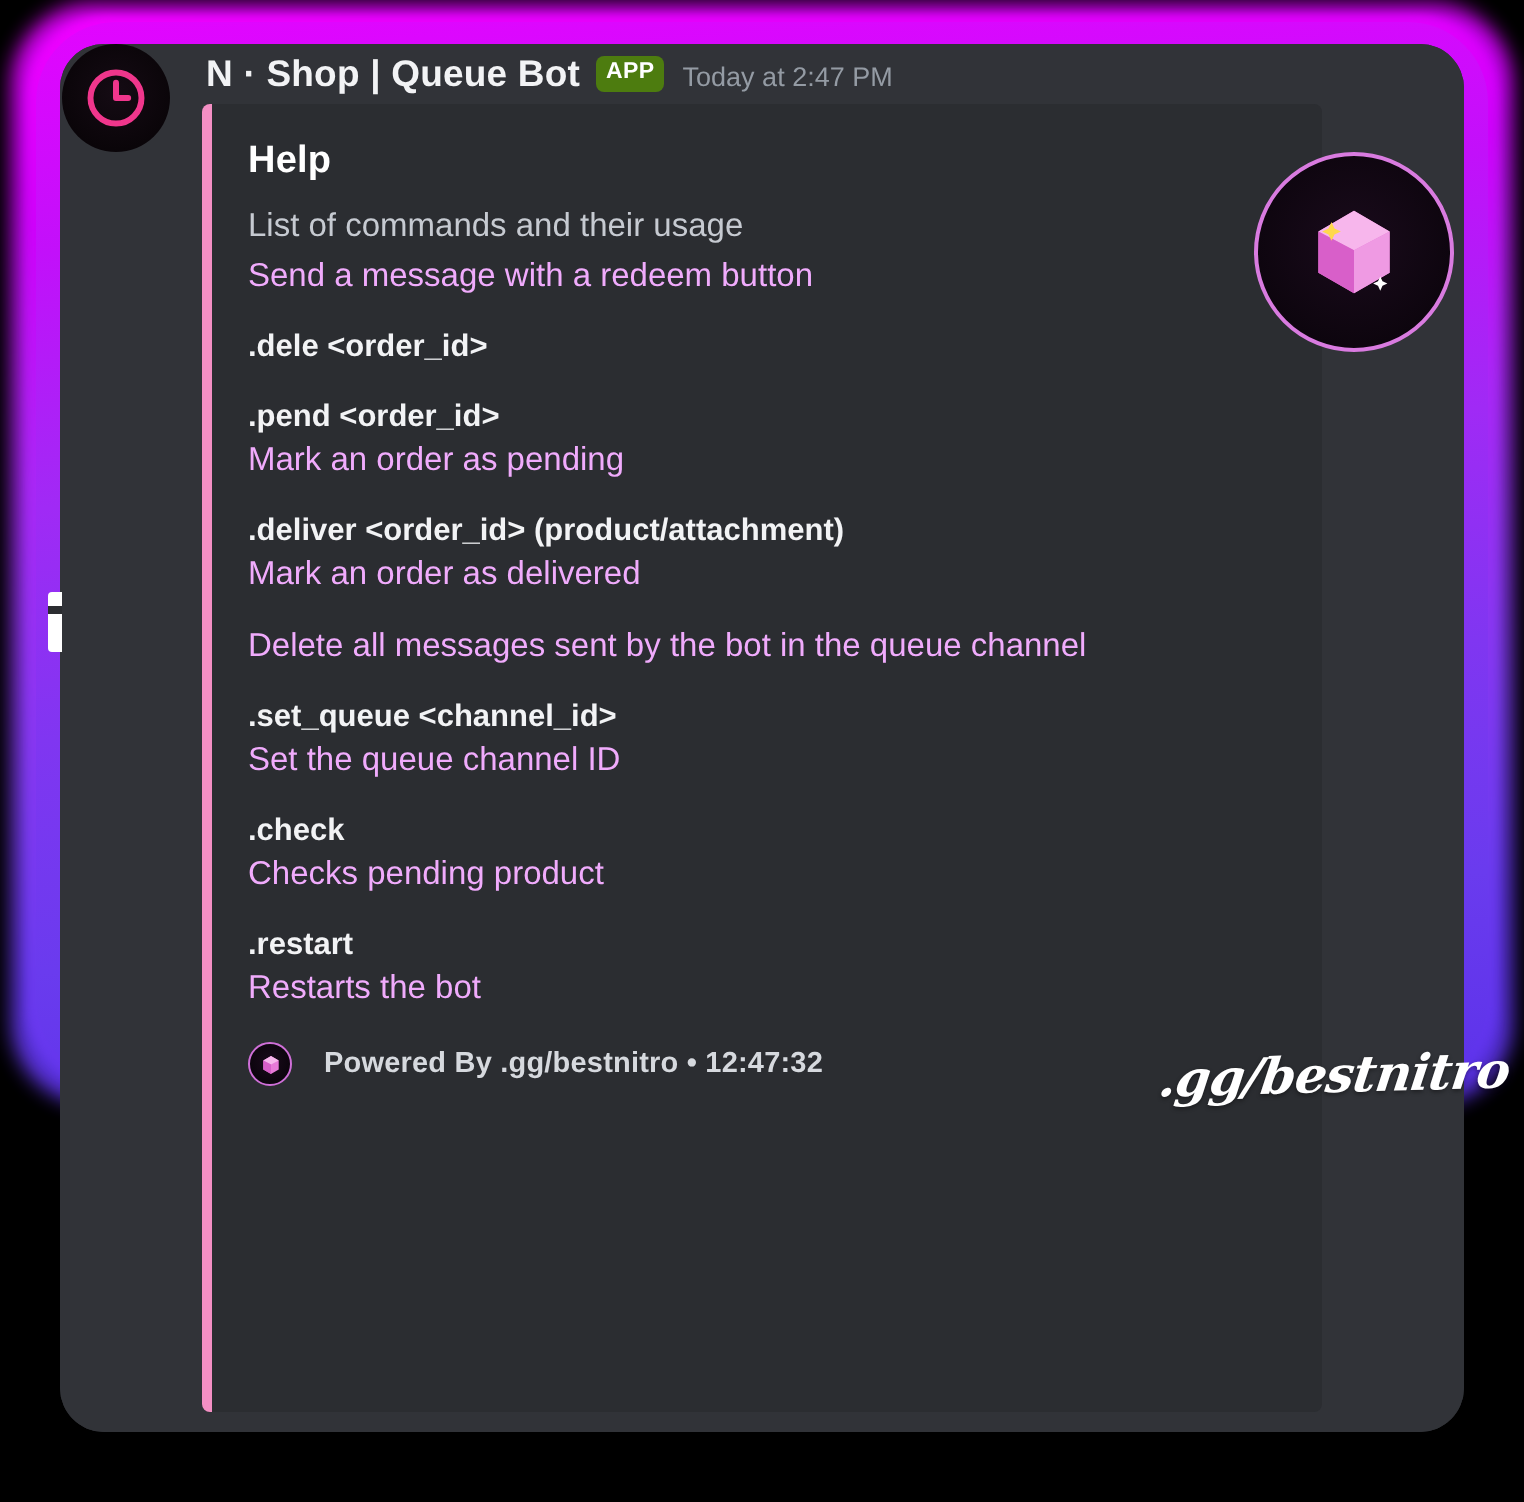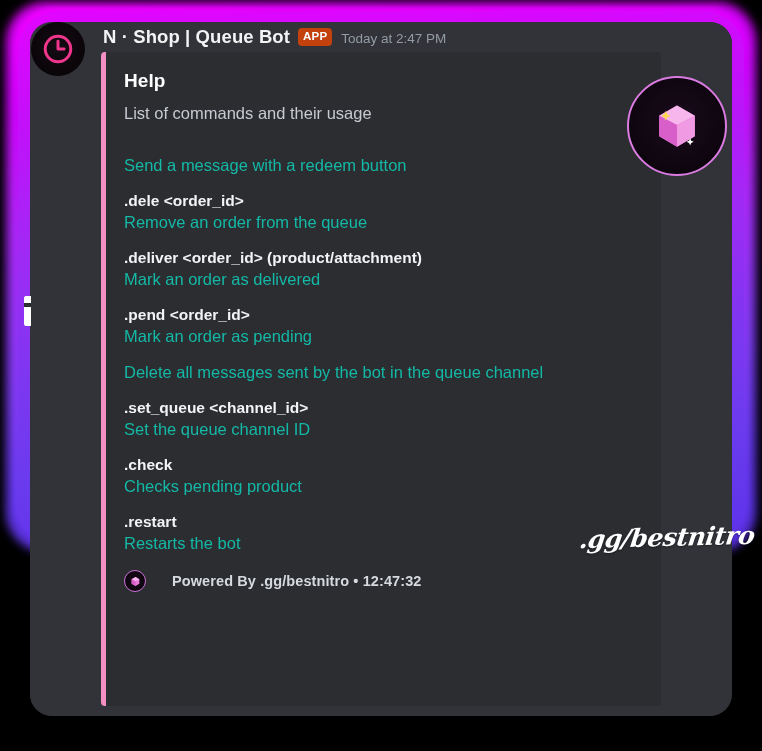--- a/index.html
+++ b/index.html
@@ -155,41 +155,41 @@
     color: #ffffff;
     font-size: 19px;
     font-weight: 700;
     letter-spacing: .1px;
     margin-bottom: 12px;
   }
   #embed-desc {
     color: #c6cad1;
     font-size: 16.5px;
     font-weight: 400;
-    margin-bottom: 33px;
+    margin-bottom: 6px;
   }
 
   .field { margin-bottom: 17px; }
   .field-name {
     color: #f2f3f5;
     font-size: 15.5px;
     font-weight: 700;
     margin-bottom: 3px;
     letter-spacing: 0px;
   }
   .field-value {
-    color: #14b8a6;
+    color: #f0abfc;
     font-size: 16.5px;
     font-weight: 400;
   }
 
   #embed-footer {
     display: flex;
     align-items: center;
-    gap: 26px;
+    gap: 16px;
     margin-top: 12px;
   }
   #footer-icon {
     width: 22px; height: 22px;
     border-radius: 50%;
     background: radial-gradient(circle at 50% 45%, #1a0b1c 0%, #0b040c 75%);
     border: 1.5px solid #cf6fd8;
     display: flex; align-items: center; justify-content: center;
     flex: none;
   }
@@ -249,21 +249,21 @@
 
         <div id="avatar">
           <svg width="34" height="34" viewBox="0 0 24 24">
             <circle cx="12" cy="12" r="9" fill="none" stroke="#f0368c" stroke-width="2.1"></circle>
             <path d="M12 6.6 V12 H16.3" fill="none" stroke="#f0368c" stroke-width="2.1" stroke-linecap="round" stroke-linejoin="round"></path>
           </svg>
         </div>
 
         <div id="msg-header">
           <span id="username">N · Shop | Queue Bot</span>
-          <span id="app-badge" style="background: #c2410c;">APP</span>
+          <span id="app-badge" style="background: #4d7c0f;">APP</span>
           <span id="timestamp">Today at 2:47 PM</span>
         </div>
 
         <div id="embed" style="border-left-color: rgb(244, 143, 196);">
 
           <div id="embed-thumb">
             <svg width="60" height="60" viewBox="0 0 64 64">
               <polygon points="32,10 51,21 51,43 32,54 13,43 13,21" fill="#e87ad8"></polygon>
               <polygon points="32,10 51,21 32,31 13,21" fill="#f7b6ec"></polygon>
               <polygon points="13,21 32,31 32,54 13,43" fill="#d85fc9"></polygon>
@@ -275,29 +275,28 @@
 
           <div id="embed-title">Help</div>
           <div id="embed-desc">List of commands and their usage</div>
 
           <div id="embed-fields">
               <div class="field">
                 <div class="field-value">Send a message with a redeem button</div>
               </div>
               <div class="field">
                 <div class="field-name">.dele &lt;order_id&gt;</div>
-                <div class="field-value">Remove an order from the queue</div>
+              </div>
+              <div class="field">
+                <div class="field-name">.pend &lt;order_id&gt;</div>
+                <div class="field-value">Mark an order as pending</div>
               </div>
               <div class="field">
                 <div class="field-name">.deliver &lt;order_id&gt; (product/attachment)</div>
                 <div class="field-value">Mark an order as delivered</div>
-              </div>
-              <div class="field">
-                <div class="field-name">.pend &lt;order_id&gt;</div>
-                <div class="field-value">Mark an order as pending</div>
               </div>
               <div class="field">
                 <div class="field-value">Delete all messages sent by the bot in the queue channel</div>
               </div>
               <div class="field">
                 <div class="field-name">.set_queue &lt;channel_id&gt;</div>
                 <div class="field-value">Set the queue channel ID</div>
               </div>
               <div class="field">
                 <div class="field-name">.check</div>

